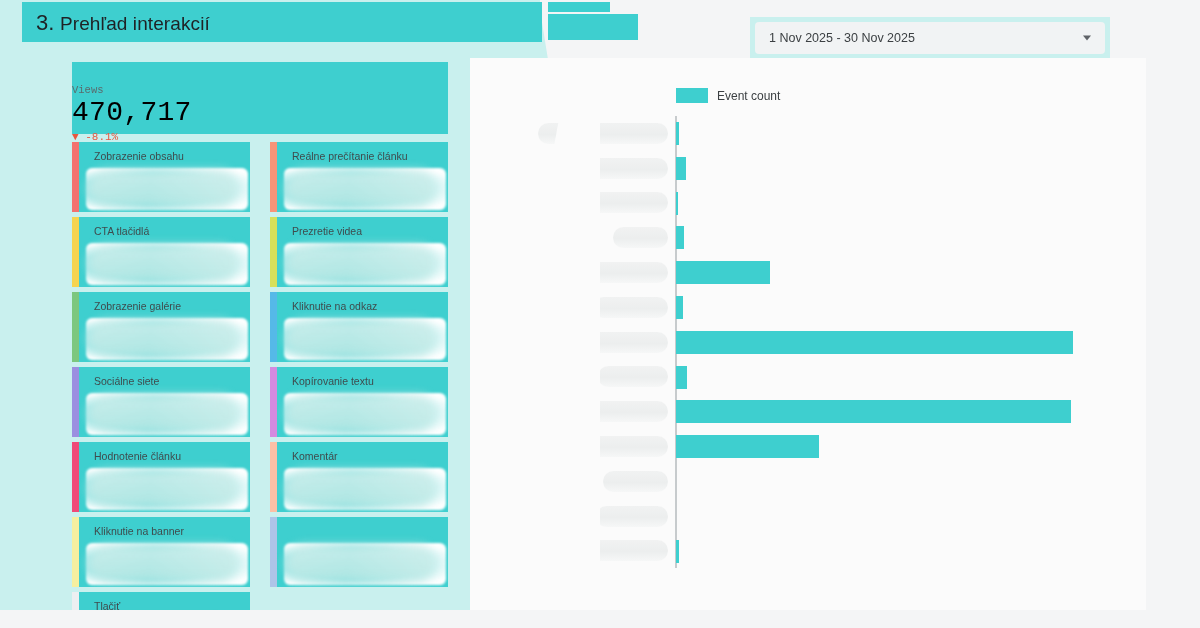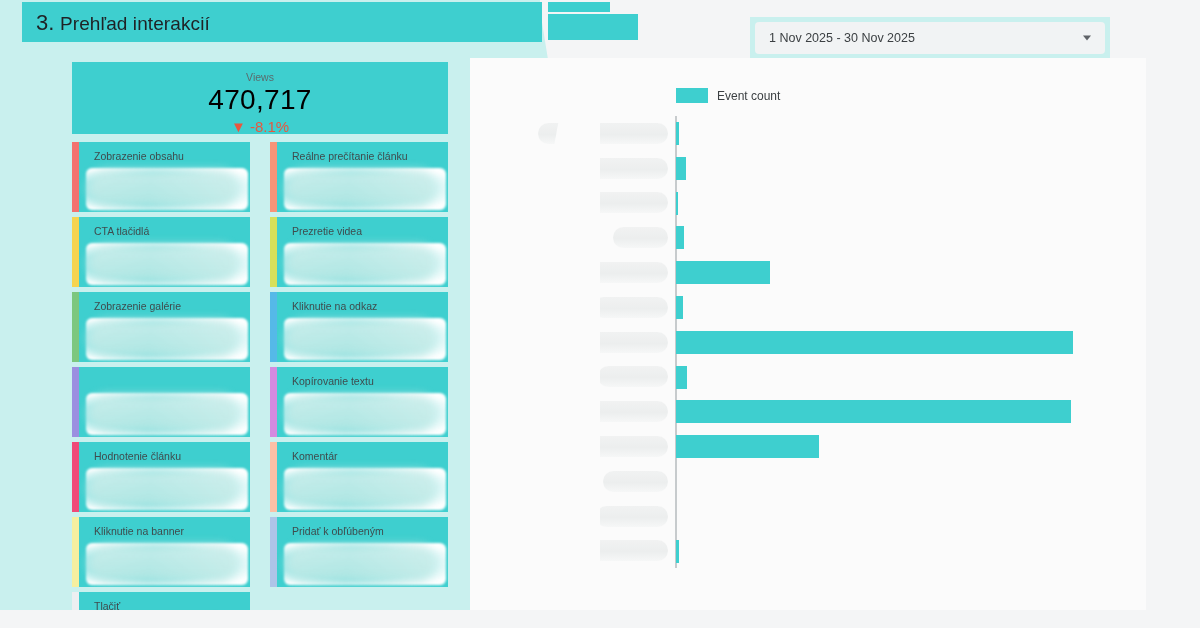--- a/index.html
+++ b/index.html
@@ -60,26 +60,27 @@
     border-left: 4px solid transparent;
     border-right: 4px solid transparent;
     border-top: 5px solid #5f6368;
   }
 
   
   .views-card {
     position: absolute; left: 72px; top: 62px;
     width: 376px; height: 72px;
     background: #3ecfcf;
-    text-align: center;
-    padding-top: 9px;
+    text-align: left;
+    padding-top: 22px;
+    font-family: Liberation Mono, monospace;
   }
   .views-label { font-size: 10.5px; color: #5a6b6d; }
   .views-value { font-size: 28px; color: #000000; line-height: 34px; letter-spacing: .3px; }
-  .views-delta { font-size: 15px; color: #e8573f; margin-top: 1px; }
+  .views-delta { font-size: 11px; color: #e8573f; margin-top: 1px; }
 
   
   .cards {
     position: absolute; left: 72px; top: 142px;
     width: 376px;
     display: grid;
     grid-template-columns: 178px 178px;
     grid-auto-rows: 70px;
     column-gap: 20px; row-gap: 5px;
   }
@@ -214,20 +215,21 @@
         <div class="card-title">Zobrazenie galérie</div>
         <div class="card-redact"></div>
       </div>
       <div class="card">
         <div class="card-accent" style="background: rgb(85, 185, 232);"></div>
         <div class="card-title">Kliknutie na odkaz</div>
         <div class="card-redact"></div>
       </div>
       <div class="card">
         <div class="card-accent" style="background: rgb(155, 143, 224);"></div>
+        <div class="card-title">Sociálne siete</div>
         <div class="card-redact"></div>
       </div>
       <div class="card">
         <div class="card-accent" style="background: rgb(212, 138, 224);"></div>
         <div class="card-title">Kopírovanie textu</div>
         <div class="card-redact"></div>
       </div>
       <div class="card">
         <div class="card-accent" style="background: rgb(239, 74, 120);"></div>
         <div class="card-title">Hodnotenie článku</div>
@@ -238,21 +240,20 @@
         <div class="card-title">Komentár</div>
         <div class="card-redact"></div>
       </div>
       <div class="card">
         <div class="card-accent" style="background: rgb(245, 239, 160);"></div>
         <div class="card-title">Kliknutie na banner</div>
         <div class="card-redact"></div>
       </div>
       <div class="card">
         <div class="card-accent" style="background: rgb(174, 196, 232);"></div>
-        <div class="card-title">Pridať k obľúbeným</div>
         <div class="card-redact"></div>
       </div>
       <div class="card">
         <div class="card-accent" style="background: rgb(236, 239, 241);"></div>
         <div class="card-title">Tlačiť</div>
         <div class="card-redact"></div>
       </div>
     </div>
 
   <div class="chart-panel">

